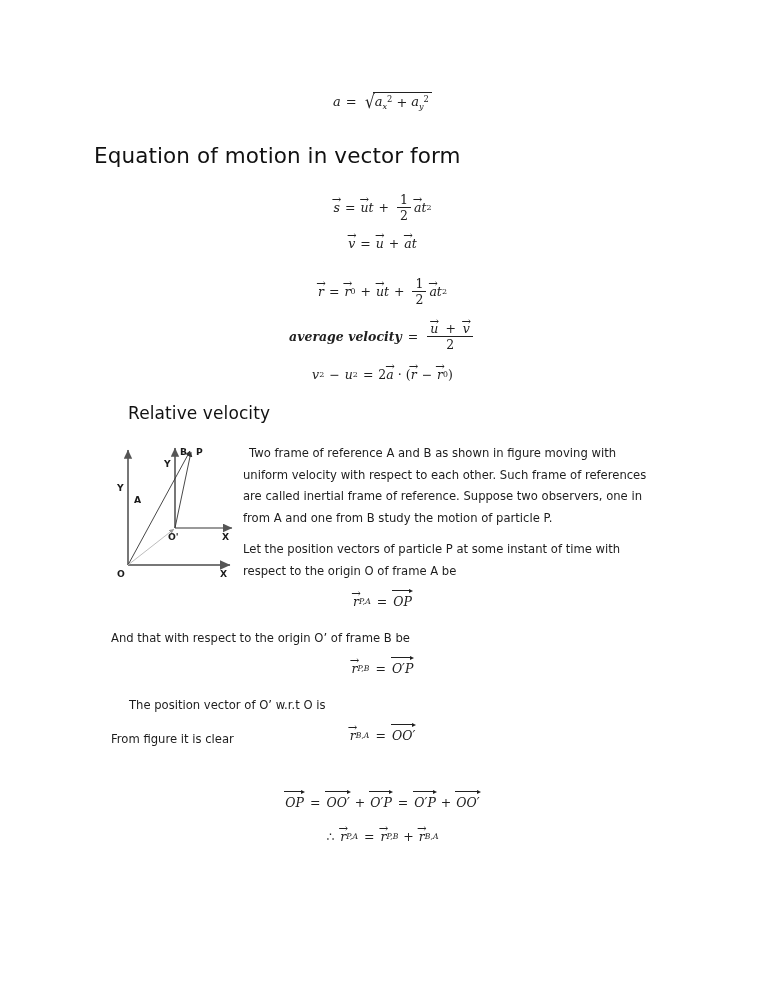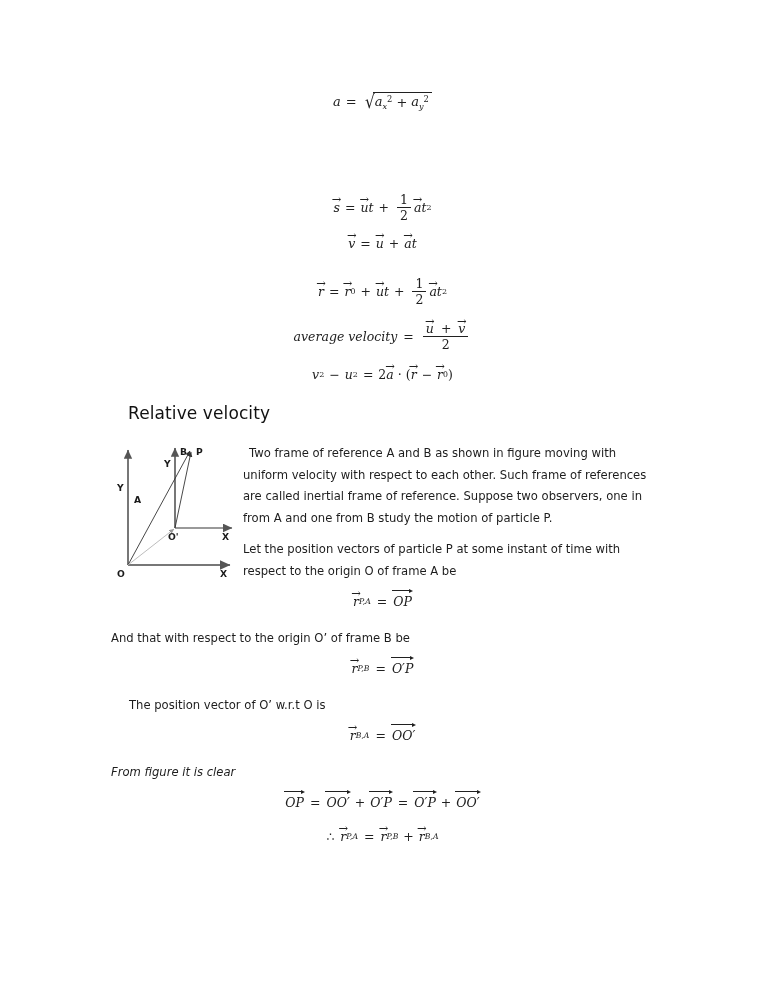--- a/index.html
+++ b/index.html
@@ -182,20 +182,21 @@
           </span>
           <span class="upr" style="margin:0 4px;">+</span>
           <span>
             <span>a</span><sub class="sb">y</sub><sup class="spn">2</sup>
           </span>
         </span>
       </span>
     </span>
   </div>
 
+  <div class="heading h1" style="left:94px; top:143px;">Equation of motion in vector form</div>
 
   <div class="eq-row" style="top:193px; left:0; font-size:12.5px;">
     <span class="math">
       <span class="vec"><span class="arr">→</span><span class="base">s</span></span>
       <span class="upr" style="margin:0 5px;">=</span>
       <span class="vec"><span class="arr">→</span><span class="base">u</span></span>
         <span>t</span>
       <span class="upr" style="margin:0 5px;">+</span>
       <span class="frac">
         <span class="num upr">1</span>
@@ -235,21 +236,21 @@
         <span class="den upr">2</span>
       </span>
       <span class="vec"><span class="arr">→</span><span class="base">a</span></span>
         <span>t</span>
         <sup class="spn">2</sup>
     </span>
   </div>
 
   <div class="eq-row" style="top:322px; left:0; font-size:12.5px;">
     <span class="math">
-      <span style="font-weight:400;">average velocity</span>
+      <span style="font-weight:700;">average velocity</span>
       <span class="upr" style="margin:0 6px;">=</span>
       <span class="frac">
         <span class="num">
           <span class="vec"><span class="arr">→</span><span class="base">u</span></span>
           <span class="upr" style="margin:0 3px;">+</span>
           <span class="vec"><span class="arr">→</span><span class="base">v</span></span>
         </span>
         <span class="bar"></span>
         <span class="den upr">2</span>
       </span>
@@ -367,21 +368,21 @@
       <span class="vec"><span class="arr">→</span><span class="base">r</span></span>
         <sub class="sb">B,A</sub>
       <span class="upr" style="margin:0 6px;">=</span>
       <span class="ovec">
         <span class="obar"></span><span class="ohead"></span>
         <span>O</span><span>O′</span>
       </span>
     </span>
   </div>
 
-  <div class="para" style="left:111px; top:762px; width:500px;font-style:italic;">
+  <div class="para" style="left:111px; top:729px; width:500px;">
     <div>From figure it is clear</div>
   </div>
 
   <div class="eq-row" style="top:795px; left:0; font-size:12.5px;">
     <span class="math">
       <span class="ovec">
         <span class="obar"></span><span class="ohead"></span>
         <span>O</span><span>P</span>
       </span>
       <span class="upr" style="margin:0 6px;">=</span>

